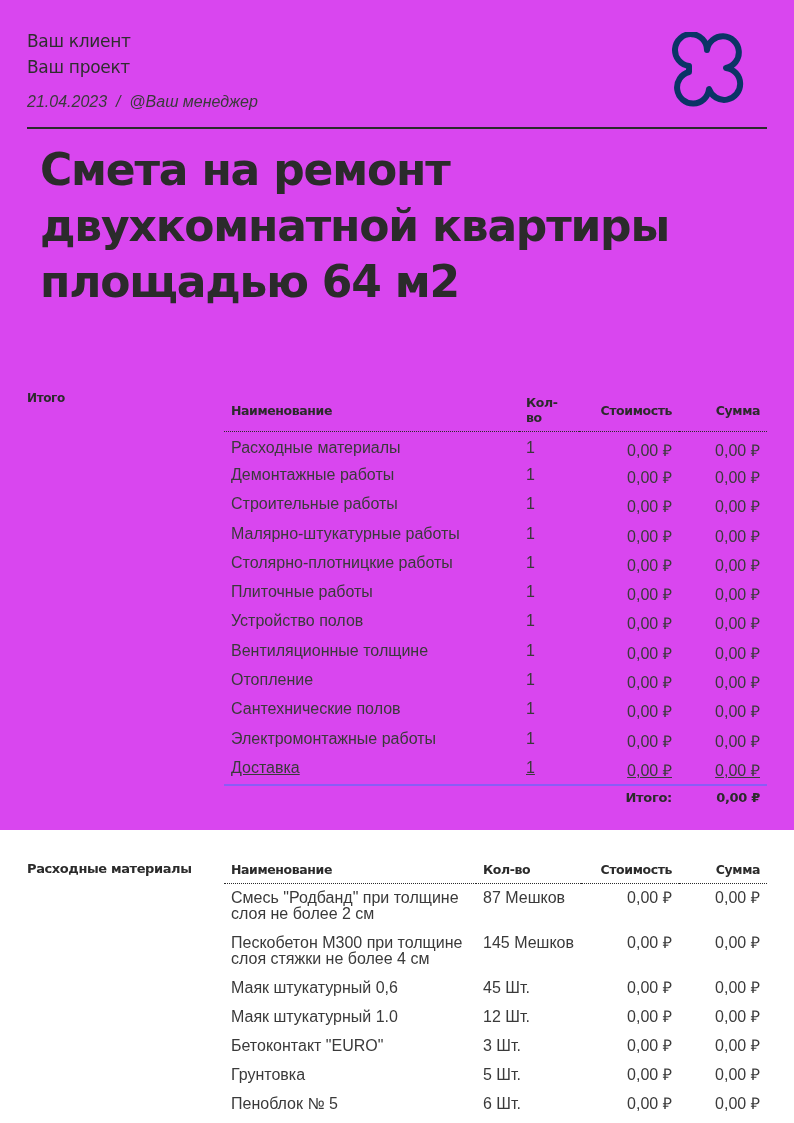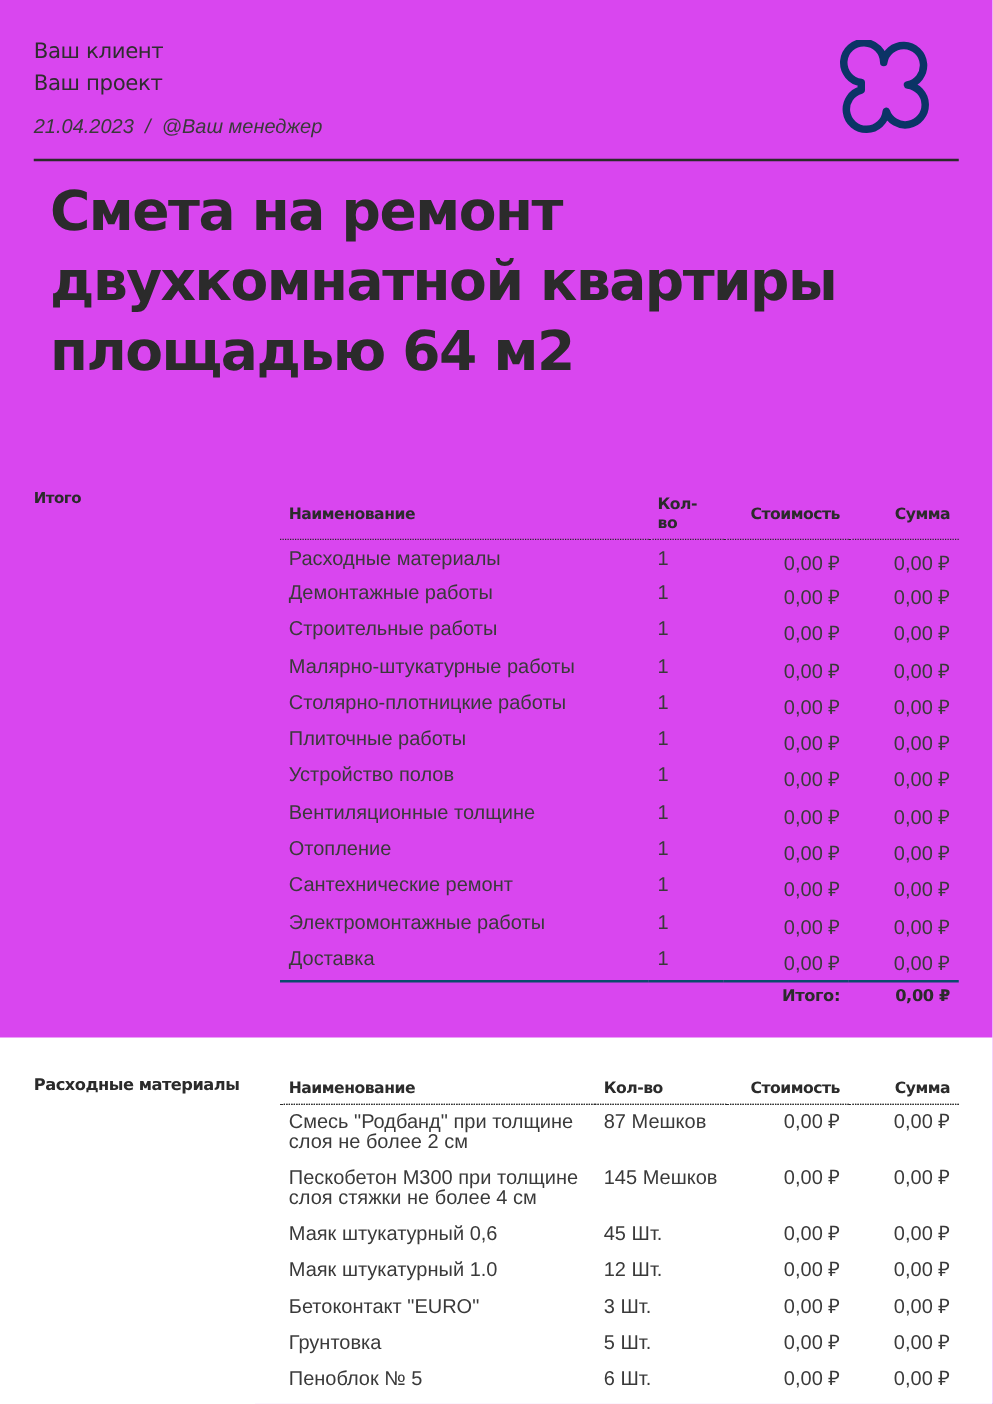--- a/index.html
+++ b/index.html
@@ -20,21 +20,21 @@
     .sec2-label { top: 861px; font-size: 13px; letter-spacing: -0.4px; }
 
     table { position: absolute; left: 224px; width: 543px; border-collapse: collapse; }
     th { font-family: "DejaVu Sans", sans-serif; font-size: 12.5px; font-weight: bold; color: #2b2b2b; text-align: left; padding: 0 7px 6px 7px; border-bottom: 1.5px dotted #2b2b2b; letter-spacing: -0.4px; }
     td { font-size: 16px; color: #3a3a3a; padding: 0 7px; vertical-align: top; }
     th.r, td.r { text-align: right; }
 
     .t1 { top: 395px; }
     .t1 td { height: 29.3px; padding-top: 5px; }
     .t1 tr.first td { padding-top: 7px; }
-    .t1 tr.last td { border-bottom: 2px solid #0c4a6e; height: 31px; }
+    .t1 tr.last td { border-bottom: 2px solid #8b5cf6; height: 31px; text-decoration: underline; }
     .t1 tr.total td { font-family: "DejaVu Sans", sans-serif; font-weight: bold; font-size: 13px; color: #2b2b2b; padding-top: 4px; letter-spacing: -0.3px; }
 
     .t2 { top: 862px; }
     .t2 td { padding-top: 6px; padding-bottom: 2px; line-height: 16px; height: 29px; }
     .t2 td.wrap { line-height: 16px; }
     .t2 tr.tall td { height: 45px; }
   </style>
 </head>
 <body>
 
@@ -113,21 +113,21 @@
         <td class="r">0,00 ₽</td>
         <td class="r">0,00 ₽</td>
       </tr>
       <tr>
         <td>Отопление</td>
         <td>1</td>
         <td class="r">0,00 ₽</td>
         <td class="r">0,00 ₽</td>
       </tr>
       <tr>
-        <td>Сантехнические ремонт</td>
+        <td>Сантехнические полов</td>
         <td>1</td>
         <td class="r">0,00 ₽</td>
         <td class="r">0,00 ₽</td>
       </tr>
       <tr>
         <td>Электромонтажные работы</td>
         <td>1</td>
         <td class="r">0,00 ₽</td>
         <td class="r">0,00 ₽</td>
       </tr>

